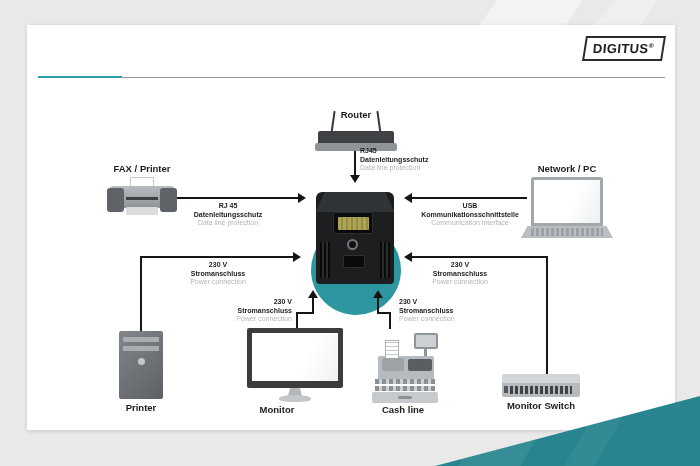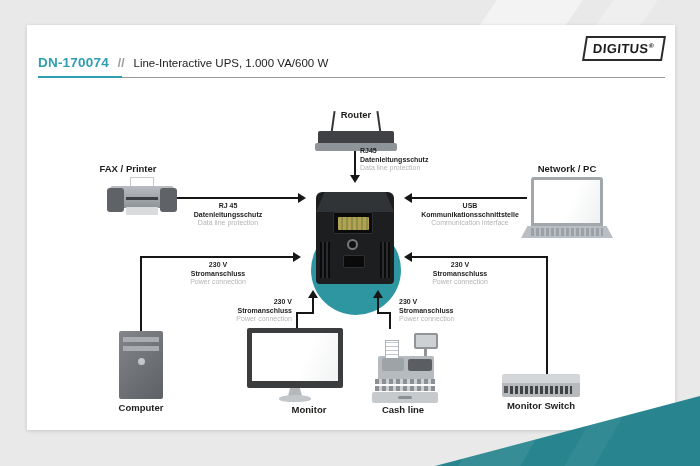--- a/index.html
+++ b/index.html
@@ -114,25 +114,20 @@
 </head>
 <body>
 
 <div id="stage">
 
   <div class="bg-streak s1"></div>
   <div class="bg-streak s2"></div>
 
   <div class="card"></div>
 
-  <div class="hdr">
-    <span class="code">DN-170074</span>
-    <span class="sep">//</span>
-    <span class="title">Line-Interactive UPS, 1.000 VA/600 W</span>
-  </div>
   <div class="rule"></div>
   <div class="rule-accent"></div>
 
   <div class="logo">
     <span class="brand"><span>DIGITUS</span><sup class="reg">®</sup></span>
   </div>
 
   <div class="dl" style="left:316px; top:109px; width:80px;">Router</div>
   <div class="router-ant" style="left:332px; top:111px; transform:rotate(8deg);"></div>
   <div class="router-ant" style="left:378px; top:111px; transform:rotate(-8deg);"></div>
@@ -140,21 +135,21 @@
   <div class="router-base"></div>
 
   <div class="ln" style="left:354px; top:151px; width:2px; height:24px;"></div>
   <div class="ah ah-down" style="left:350px; top:175px;"></div>
   <div class="cl" style="left:360px; top:147px; width:110px;">
     <div class="t1">RJ45</div>
     <div class="t2">Datenleitungsschutz</div>
     <div class="t3">Data line protection</div>
   </div>
 
-  <div class="dl" style="left:78px; top:163px; width:100px;">FAX / Printer</div>
+  <div class="dl" style="left:92px; top:163px; width:100px;">FAX / Printer</div>
   <div class="pr-paper"></div>
   <div class="pr-body"></div>
   <div class="pr-capl"></div>
   <div class="pr-capr"></div>
   <div class="pr-slot"></div>
   <div class="pr-tray"></div>
 
   <div class="ln" style="left:177px; top:197px; width:121px; height:2px;"></div>
   <div class="ah ah-right" style="left:298px; top:193px;"></div>
   <div class="cl c-center" style="left:178px; top:202px; width:100px;">
@@ -223,27 +218,27 @@
   <div class="cl" style="left:399px; top:298px; width:110px;">
     <div class="t1">230 V</div>
     <div class="t2">Stromanschluss</div>
     <div class="t3">Power connection</div>
   </div>
 
   <div class="pc-body"></div>
   <div class="pc-stripe" style="left:123px; top:337px;"></div>
   <div class="pc-stripe" style="left:123px; top:346px;"></div>
   <div class="pc-btn"></div>
-  <div class="dl" style="left:98px; top:402px; width:86px;">Computer</div>
+  <div class="dl" style="left:98px; top:402px; width:86px;">Printer</div>
 
   <div class="mon-frame"></div>
   <div class="mon-screen"></div>
   <div class="mon-neck"></div>
   <div class="mon-base"></div>
-  <div class="dl" style="left:269px; top:404px; width:80px;">Monitor</div>
+  <div class="dl" style="left:237px; top:404px; width:80px;">Monitor</div>
 
   <div class="cash">
     <div class="disp"></div>
     <div class="pole"></div>
     <div class="body"></div>
     <div class="receipt"></div>
     <div class="prbox"></div>
     <div class="screen"></div>
     <div class="keys1"></div>
     <div class="keys2"></div>

